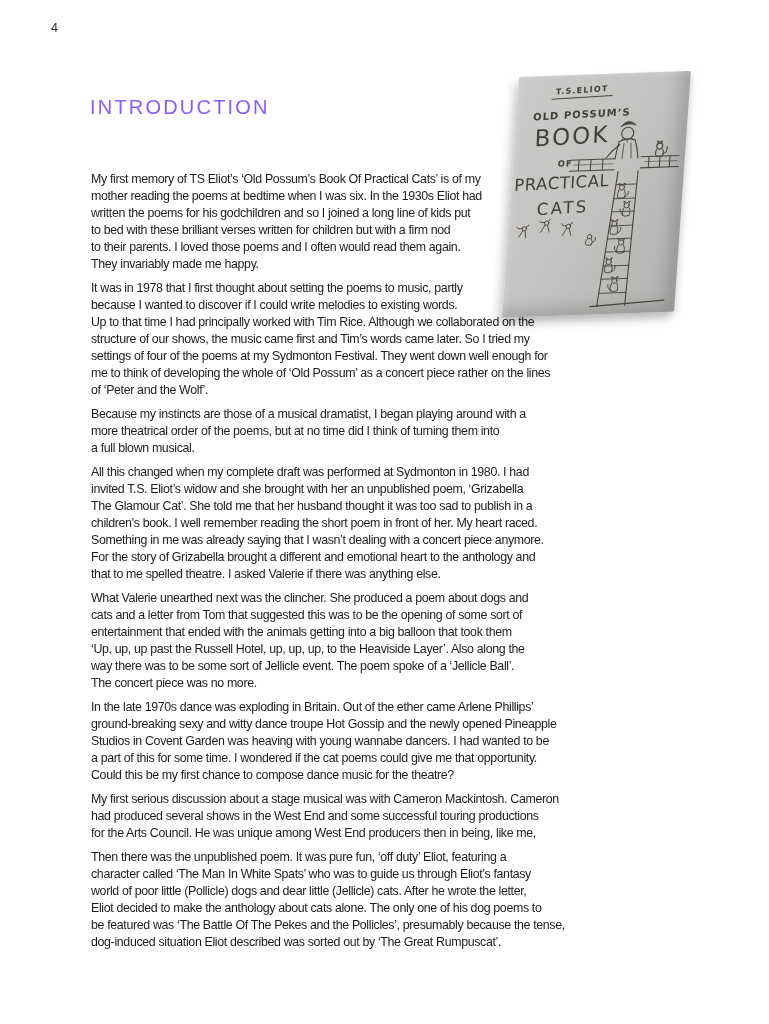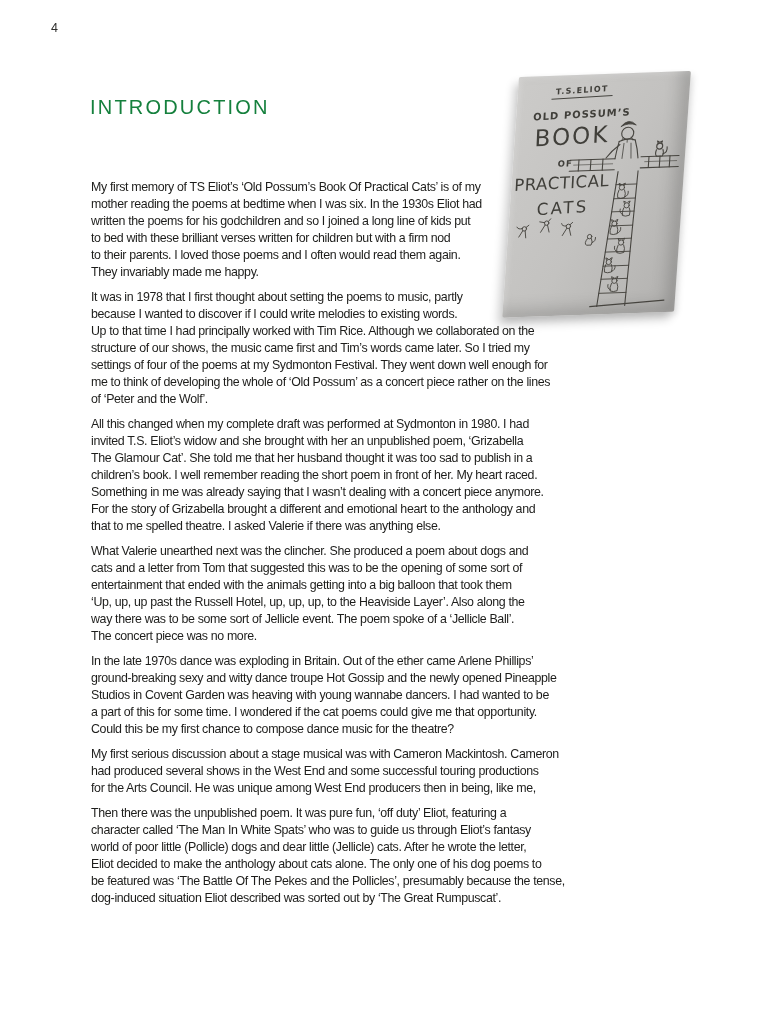--- a/index.html
+++ b/index.html
@@ -13,31 +13,31 @@
   }
   .page-number {
     position: absolute; left: 51px; top: 21px;
     font-size: 12.5px; color: #2e2e2c;
   }
   .heading {
     position: absolute; left: 90px; top: 96px;
     margin: 0;
     font-size: 20px; font-weight: 400;
     letter-spacing: 2.2px;
-    color: #15803d;
+    color: #8b5cf6;
   }
   .content {
     position: absolute; left: 91px; top: 171px;
     width: 625px;
     font-size: 12.4px; line-height: 17px;
     letter-spacing: -0.35px;
     color: #1d1d1b;
   }
   .content p {
-    margin: 8px 0 7px 0;
+    margin: 0 0 7px 0;
     white-space: pre-line;
   }
   
   .book {
     position: absolute; left: 519px; top: 77px;
     width: 172px; height: 240px;
     transform-origin: 0 0;
     transform: rotate(-2deg) skewX(-6deg);
     background: linear-gradient(118deg, #cccbc9 0%, #c3c2c0 52%, #b2b1af 100%);
     border-radius: 2px;
@@ -83,20 +83,23 @@
 to bed with these brilliant verses written for children but with a firm nod
 to their parents. I loved those poems and I often would read them again.
 They invariably made me happy.</p>
     <p>It was in 1978 that I first thought about setting the poems to music, partly
 because I wanted to discover if I could write melodies to existing words.
 Up to that time I had principally worked with Tim Rice. Although we collaborated on the
 structure of our shows, the music came first and Tim’s words came later.  So I tried my
 settings of four of the poems at my Sydmonton Festival. They went down well enough for
 me to think of developing the whole of ‘Old Possum’ as a concert piece rather on the lines
 of ‘Peter and the Wolf’.</p>
+    <p>Because my instincts are those of a musical dramatist, I began playing around with a
+more theatrical order of the poems, but at no time did I think of turning them into
+a full blown musical.</p>
     <p>All this changed when my complete draft was performed at Sydmonton in 1980. I had
 invited T.S. Eliot’s widow and she brought with her an unpublished poem, ‘Grizabella
 The Glamour Cat’. She told me that her husband thought it was too sad to publish in a
 children’s book. I well remember reading the short poem in front of her. My heart raced.
 Something in me was already saying that I wasn’t dealing with a concert piece anymore.
 For the story of Grizabella brought a different and emotional heart to the anthology and
 that to me spelled theatre. I asked Valerie if there was anything else.</p>
     <p>What Valerie unearthed next was the clincher. She produced a poem about dogs and
 cats and a letter from Tom that suggested this was to be the opening of some sort of
 entertainment that ended with the animals getting into a big balloon that took them

